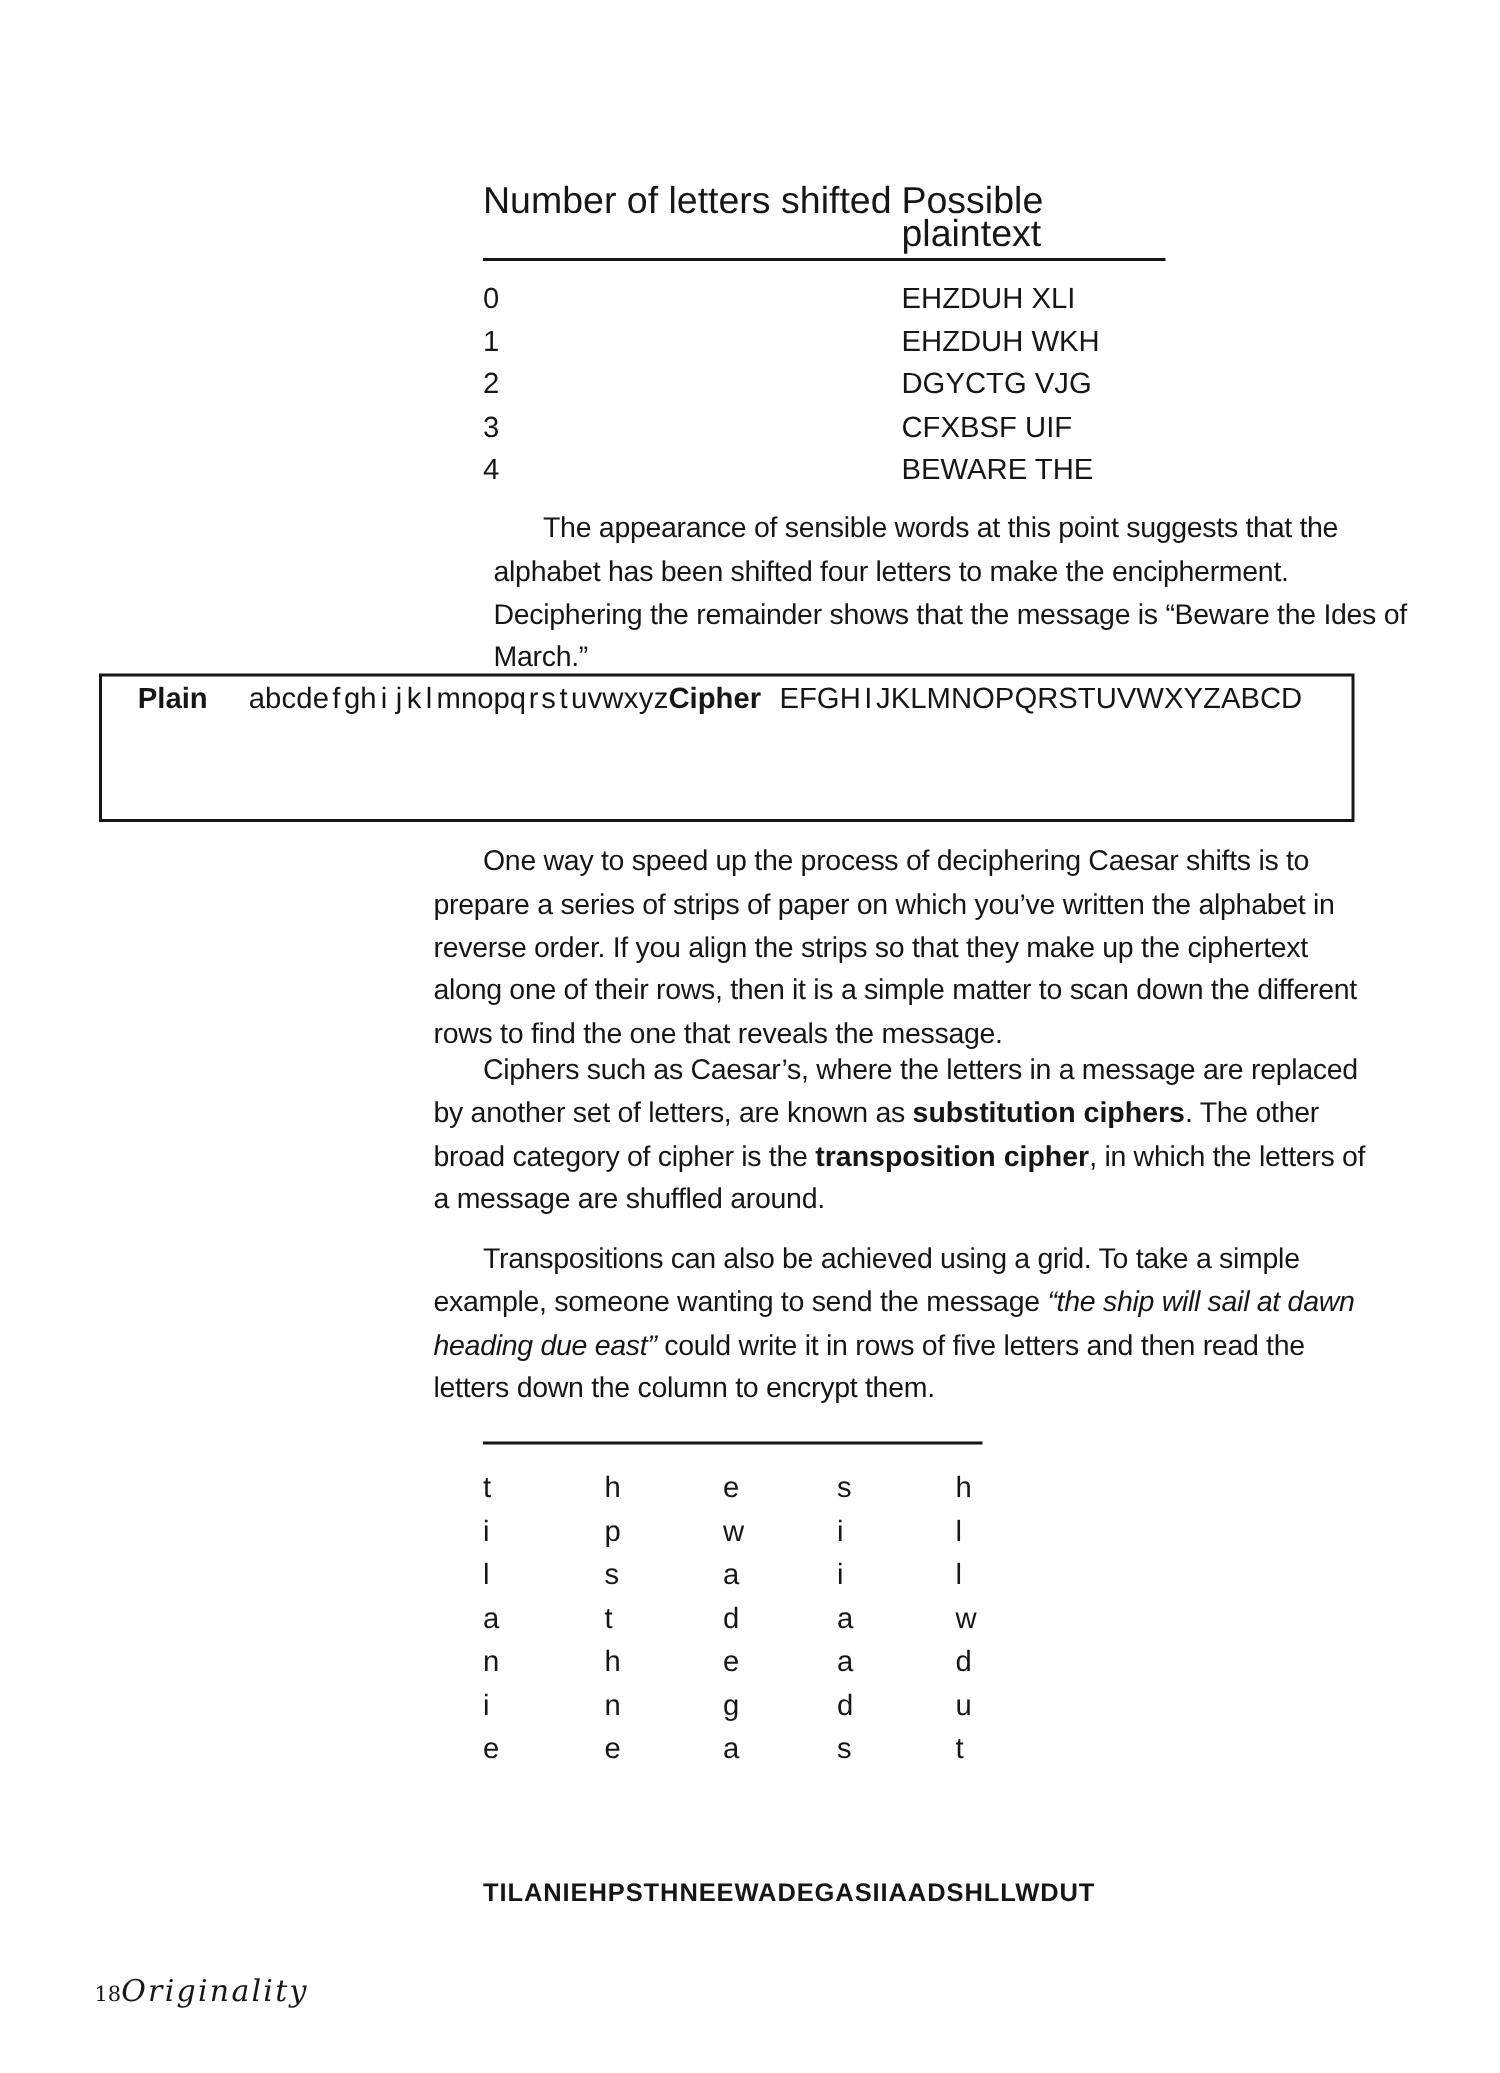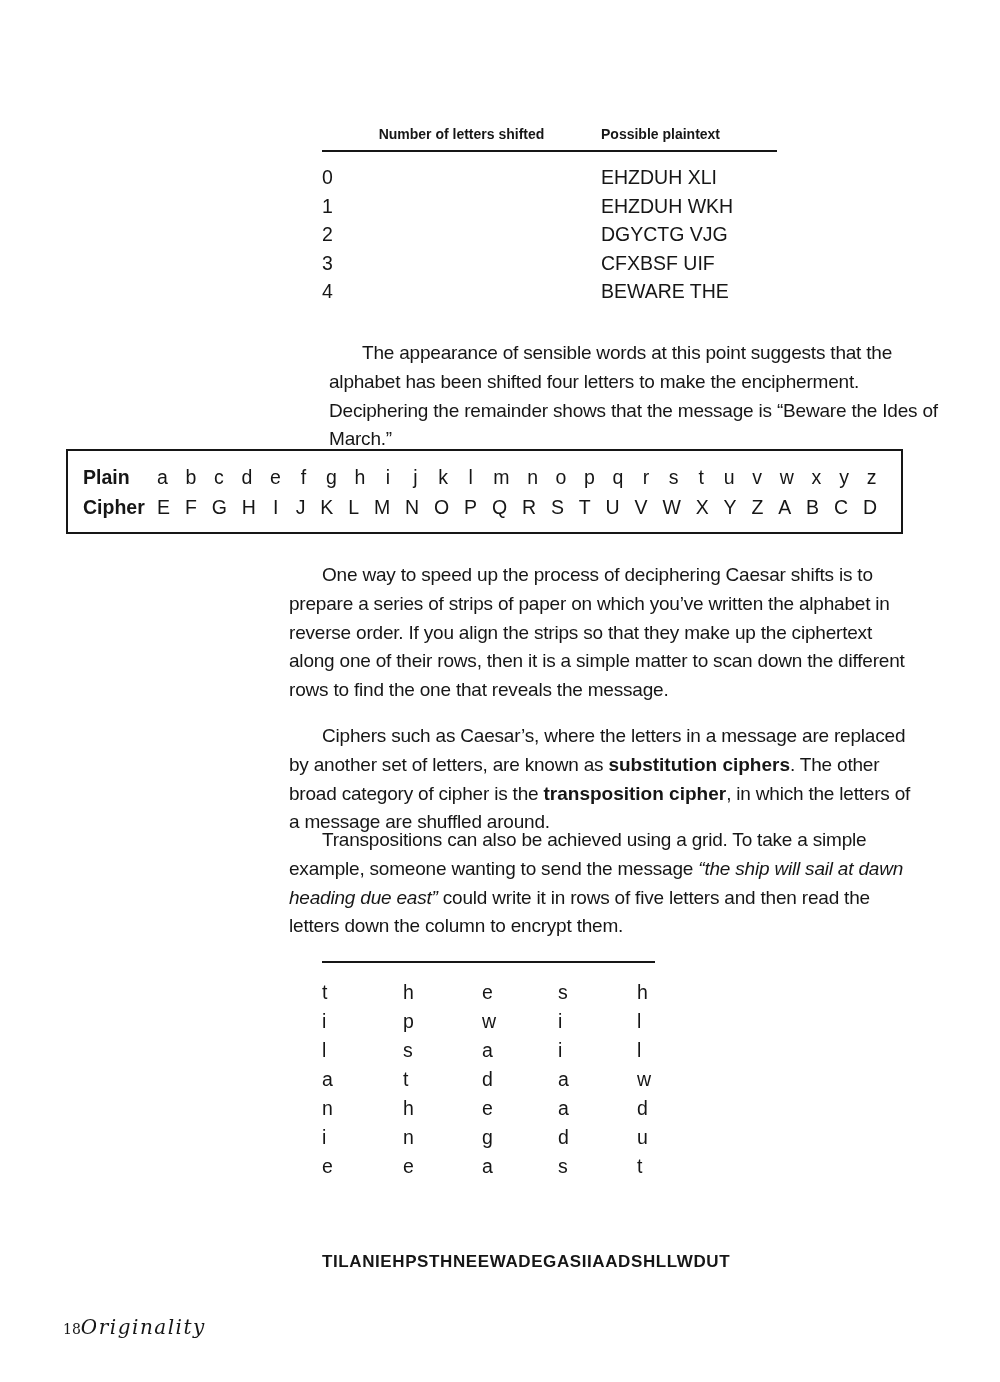--- a/index.html
+++ b/index.html
@@ -7,44 +7,44 @@
   body {
     width:1000px; height:1382px;
     font-family:"Liberation Sans", sans-serif;
     color:#161616;
     -webkit-font-smoothing:antialiased;
   }
   .page { position:relative; width:1000px; height:1382px; background:#ffffff; overflow:hidden; }
 
   
   .shift-table { position:absolute; left:322px; top:123px; width:455px; }
-  .st-header { display:flex; font-size:14px; font-weight:700; line-height:22px;text-align:center; }
+  .st-header { display:flex; font-size:25px; font-weight:400; line-height:22px; }
   .st-col1 { width:279px; flex:0 0 279px; }
   .st-rule { border-bottom:2.5px solid #161616; margin-top:5px; }
   .st-rows { margin-top:11px; }
   .st-row { display:flex; font-size:19.5px; line-height:28.6px; }
 
   
   .para {
     position:absolute; left:289px; width:628px; margin:0;
     font-size:19px; line-height:28.8px; letter-spacing:-0.2px;
     text-indent:33px; text-align:left;
   }
   .para b { font-weight:700; letter-spacing:0; }
   .para i { font-style:italic; }
   .p-encipherment { top:339px;margin-left:40px; }
   .p-strips       { top:561px; }
-  .p-substitution { top:722px; }
+  .p-substitution { top:700px; }
   .p-transposition{ top:826px; }
 
   
   .cipher-box {
-    position:absolute; left:66px; top:449px; width:837px; height:85px;
+    position:absolute; left:66px; top:449px; width:837px; height:99px;
     border:2px solid #161616; box-sizing:border-box;
-    display:flex; flex-direction:column; justify-content:center;
+    display:flex; flex-direction:row; justify-content:center;
     padding:0 24px 0 15px;
   }
   .cb-row { display:flex; align-items:baseline; font-size:19.5px; line-height:30px; }
   .cb-label { flex:0 0 74px; font-weight:700; }
   .cb-letters { flex:1; display:flex; justify-content:space-between; }
   .cb-letters span { display:inline-block; text-align:center; min-width:10px; }
 
   
   .grid-table { position:absolute; left:322px; top:961px; width:333px; }
   .gt-rule { border-bottom:2px solid #161616; }

